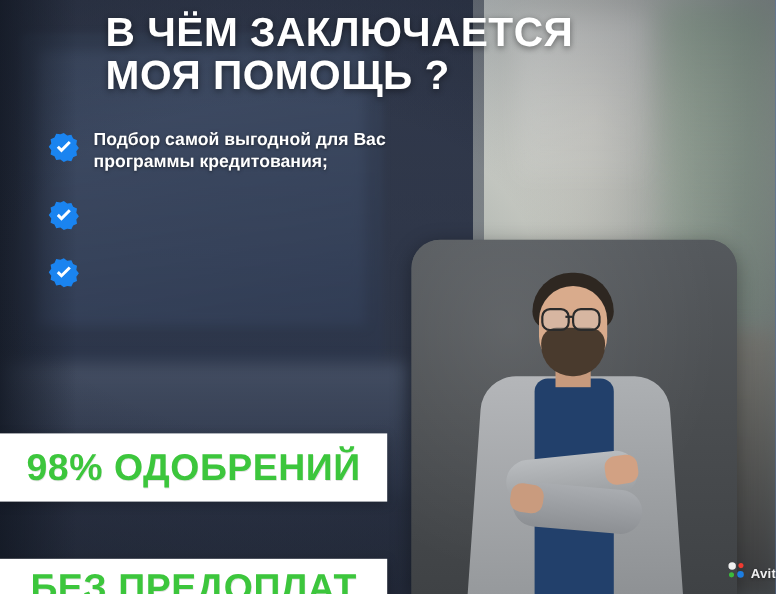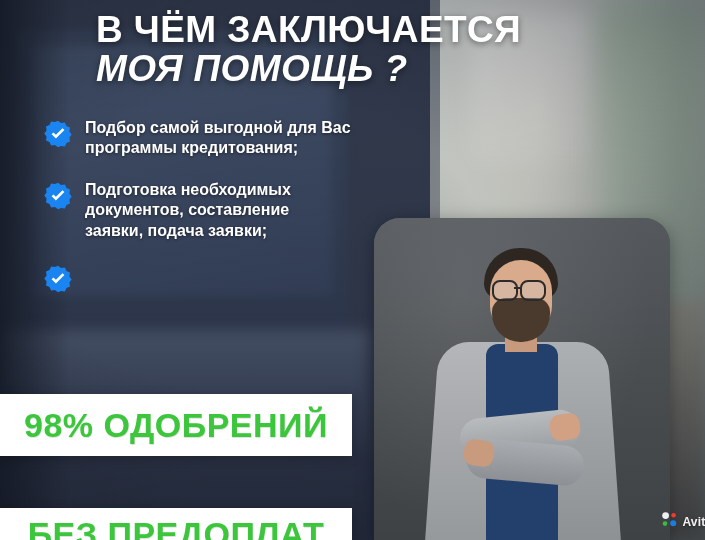--- a/index.html
+++ b/index.html
@@ -89,21 +89,21 @@
   .headline {
     position: absolute;
     left: 96px; top: 10px; width: 520px;
     color: #ffffff;
     font-weight: 700;
     font-size: 37px;
     line-height: 1.06;
     letter-spacing: 0.4px;
     text-shadow: 0 2px 6px rgba(0,0,0,0.45);
   }
-  .headline .l2 { display: block; font-style: italic; }
+  .headline .l2 { display: block; }
   
   .bullets {
     position: absolute;
     left: 44px; top: 118px; width: 380px;
   }
   .bullet-row {
     display: flex;
     align-items: flex-start;
     margin-bottom: 22px;
   }
@@ -273,23 +273,20 @@
 программы кредитования;</span>
     </div>
 
     <div class="bullet-row">
       <span class="bullet-badge">
         <svg width="28" height="28" viewBox="0 0 28 28" aria-hidden="true">
           <path fill="#1a84f0" d="M14 0.8l3.1 2.3 3.8-0.6 1.6 3.5 3.5 1.6-0.6 3.8 2.3 3.1-2.3 3.1 0.6 3.8-3.5 1.6-1.6 3.5-3.8-0.6L14 27.2l-3.1-2.3-3.8 0.6-1.6-3.5-3.5-1.6 0.6-3.8L0.3 13.5l2.3-3.1-0.6-3.8 3.5-1.6 1.6-3.5 3.8 0.6z"></path>
           <path fill="#ffffff" d="M11.9 18.6l-4.3-4.3 1.9-1.9 2.4 2.4 6.6-6.6 1.9 1.9z"></path>
         </svg>
       </span>
-      <span class="bullet-text">Подготовка необходимых
-документов, составление
-заявки, подача заявки;</span>
     </div>
 
     <div class="bullet-row">
       <span class="bullet-badge">
         <svg width="28" height="28" viewBox="0 0 28 28" aria-hidden="true">
           <path fill="#1a84f0" d="M14 0.8l3.1 2.3 3.8-0.6 1.6 3.5 3.5 1.6-0.6 3.8 2.3 3.1-2.3 3.1 0.6 3.8-3.5 1.6-1.6 3.5-3.8-0.6L14 27.2l-3.1-2.3-3.8 0.6-1.6-3.5-3.5-1.6 0.6-3.8L0.3 13.5l2.3-3.1-0.6-3.8 3.5-1.6 1.6-3.5 3.8 0.6z"></path>
           <path fill="#ffffff" d="M11.9 18.6l-4.3-4.3 1.9-1.9 2.4 2.4 6.6-6.6 1.9 1.9z"></path>
         </svg>
       </span>
     </div>

